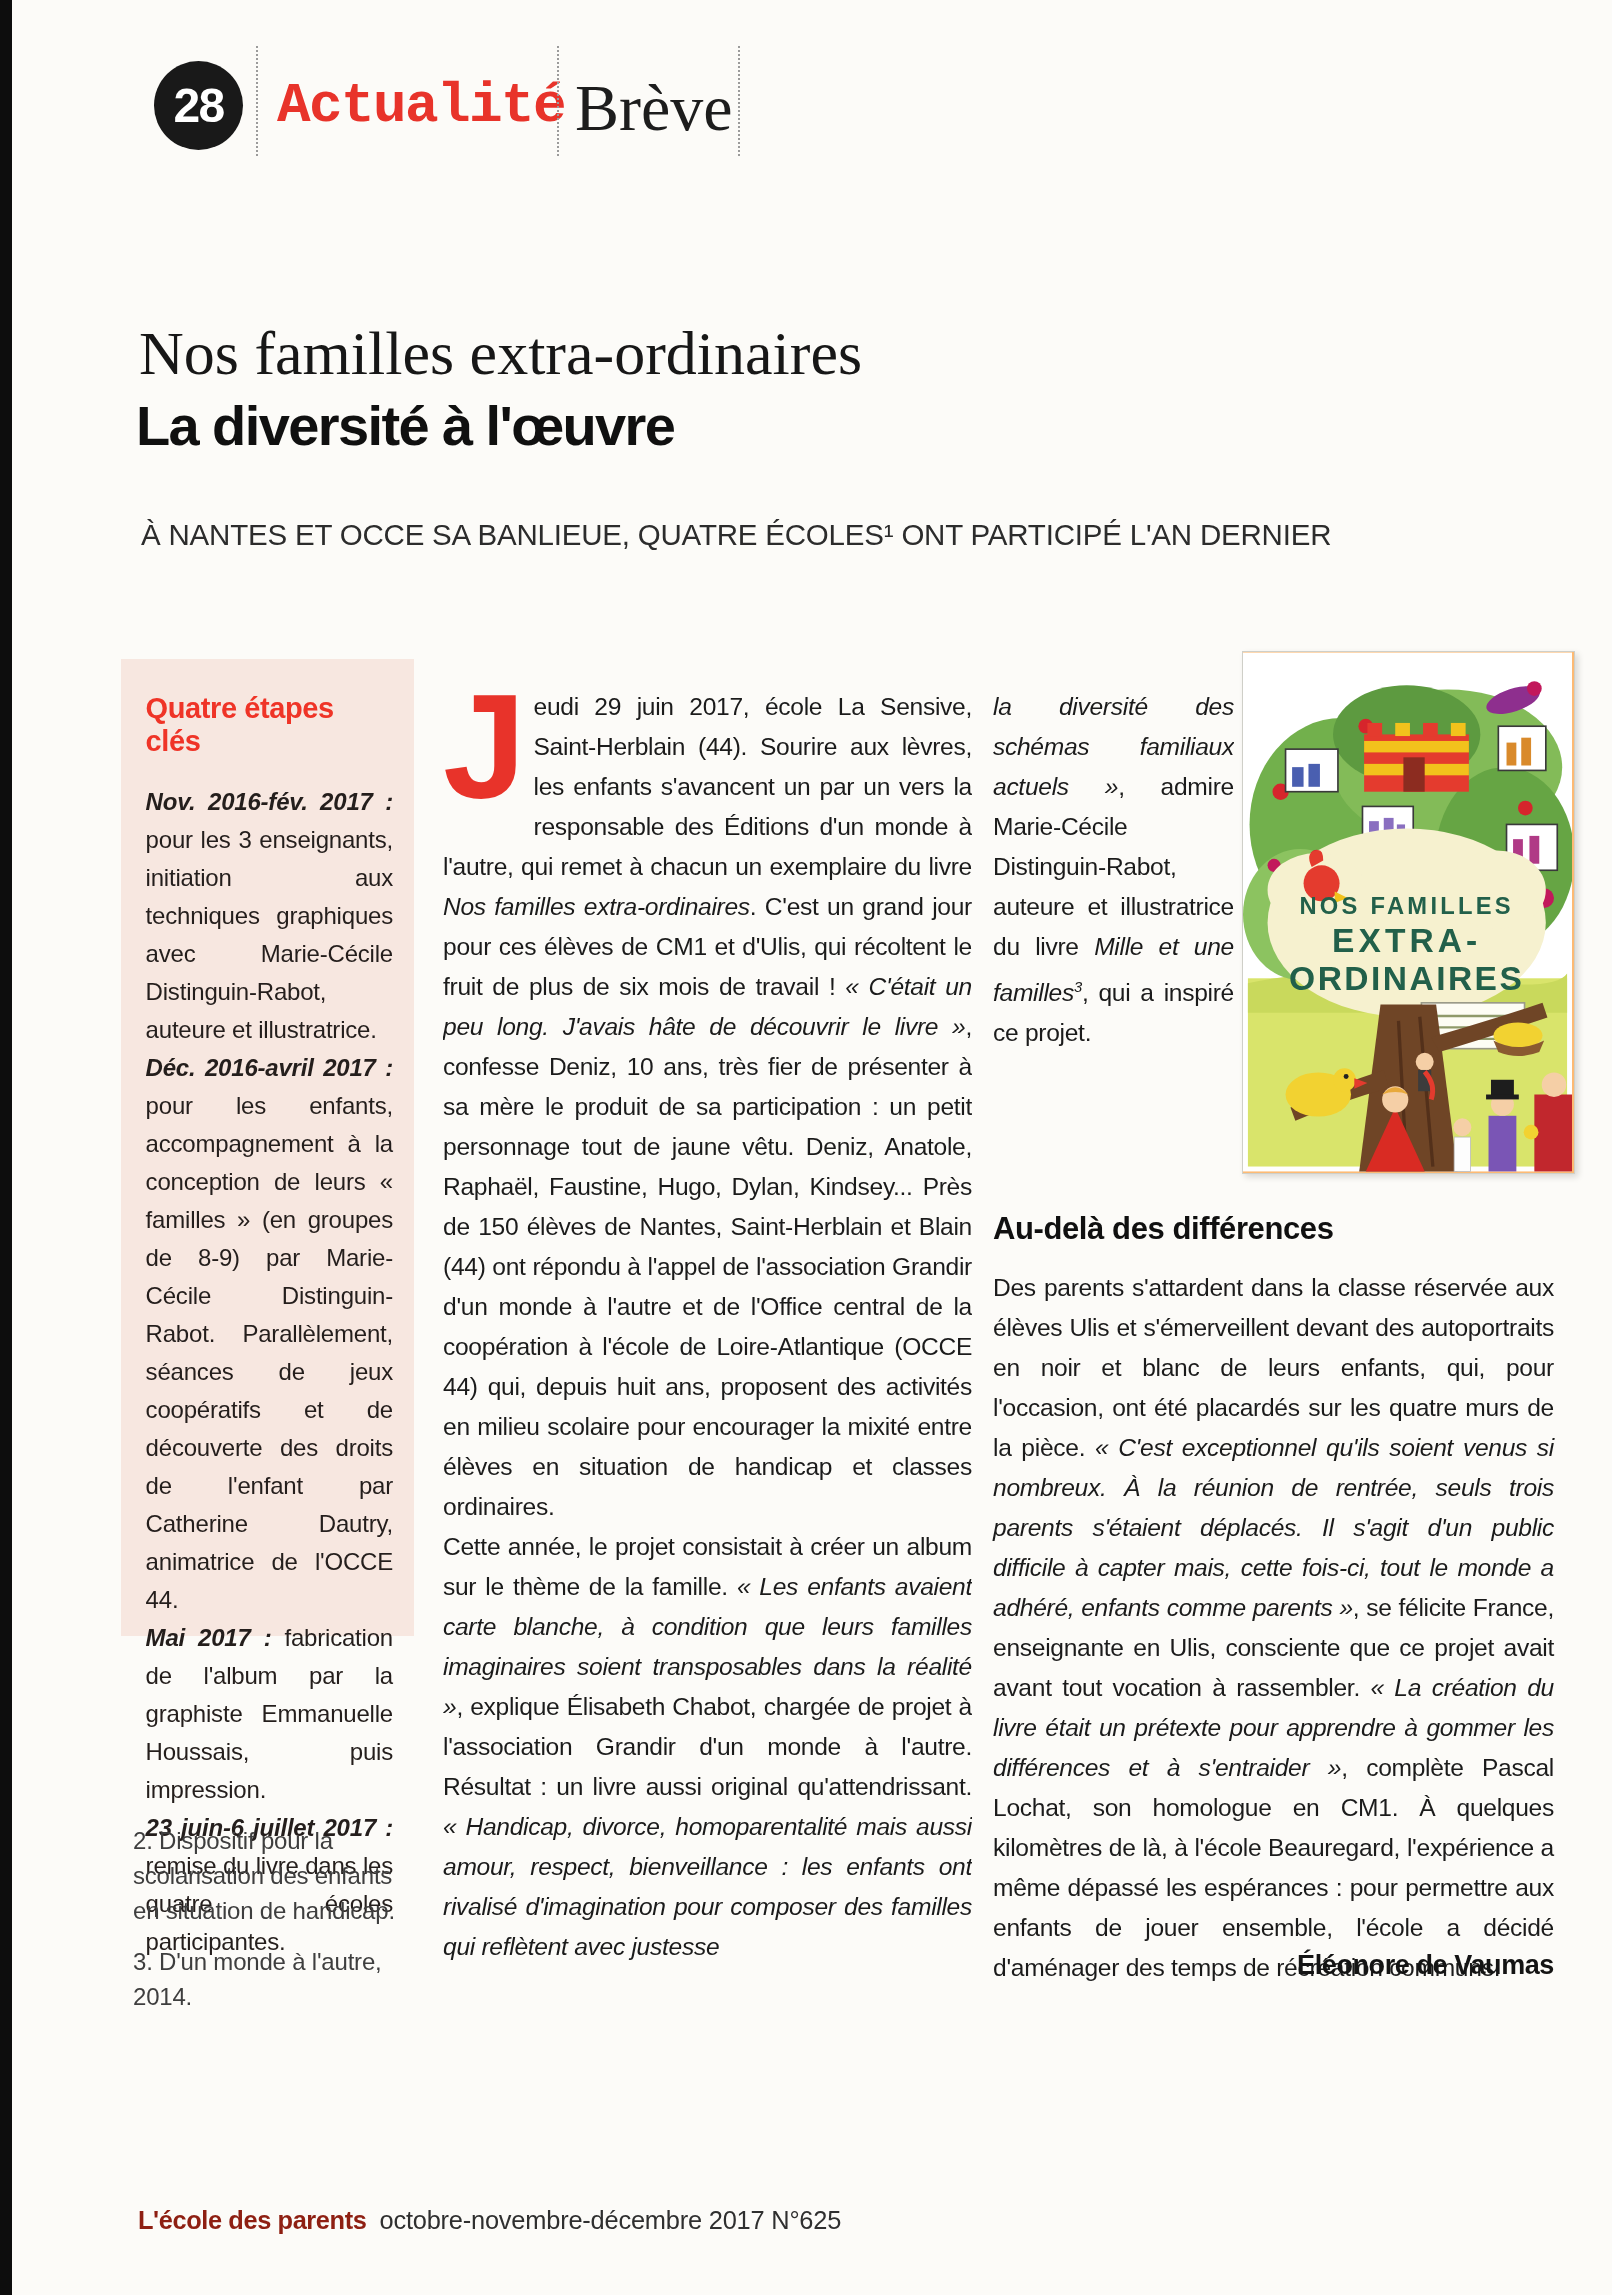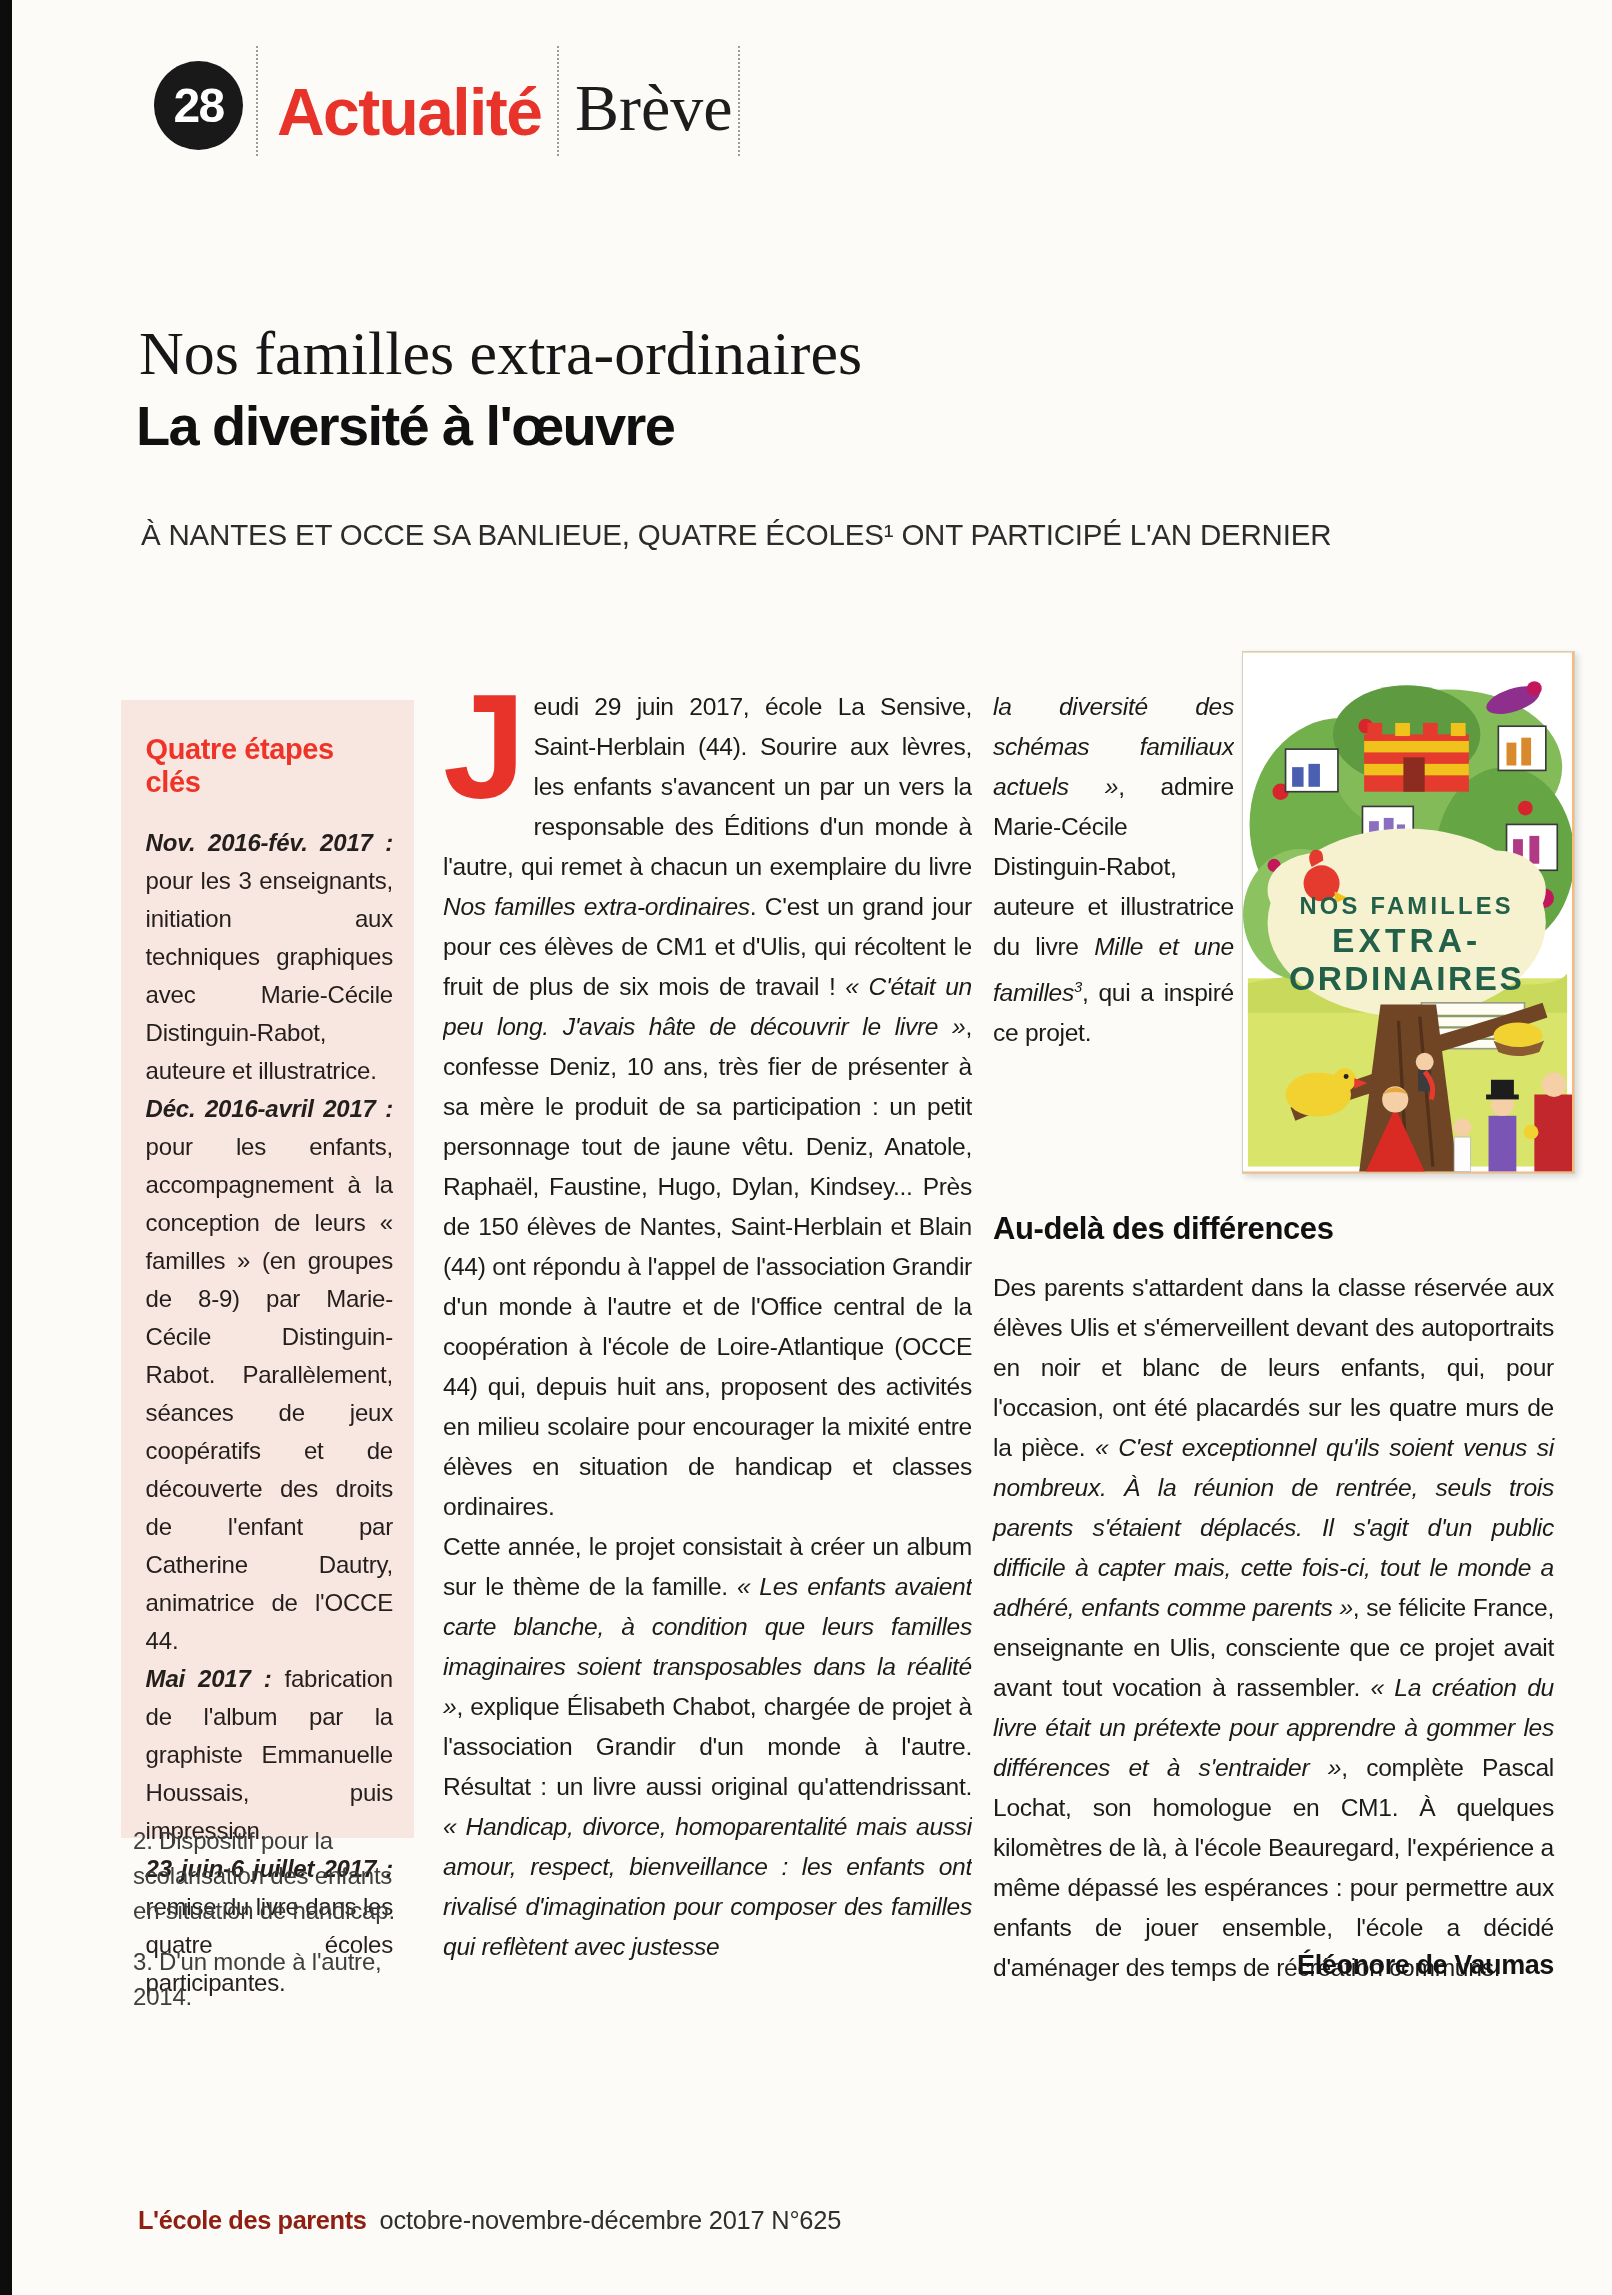--- a/index.html
+++ b/index.html
@@ -6,31 +6,31 @@
   .page{position:relative;width:1613px;height:2295px;background:#fcfbf8;overflow:hidden;
         font-family:"Liberation Sans","DejaVu Sans",sans-serif;padding-left:32px;}
   .abs{position:absolute;}
   
   .scan-edge{left:0;top:0;width:12.3px;height:2295px;background:#0d0d0d;}
   
   .page-circle{left:154px;top:61px;width:89px;height:89px;border-radius:50%;background:#191919;
                display:flex;align-items:center;justify-content:center;}
   .page-circle span{color:#fff;font-weight:bold;font-size:48px;letter-spacing:-1.6px;}
   .vrule{top:46px;height:110px;width:0;border-left:2.5px dotted #9b9b9b;}
-  .section-label{left:277px;top:74px;font-size:66px;font-weight:bold;letter-spacing:-1.6px;color:#e8332a;}
+  .section-label{left:277px;top:74px;font-size:56px;font-weight:bold;letter-spacing:-1.6px;color:#e8332a;font-family:Liberation Mono, monospace;}
   .subsection-label{left:575px;top:70px;font-size:66px;font-family:"Liberation Serif","DejaVu Serif",serif;color:#1d1d1d;}
   
   .kicker{left:139px;top:318px;font-size:62px;font-family:"Liberation Serif","DejaVu Serif",serif;
           color:#171717;letter-spacing:0px;}
   .headline{left:136px;top:393px;font-size:56px;font-weight:bold;color:#101010;letter-spacing:-1.6px;}
   
   .standfirst{left:141px;top:511px;color:#2c2c2c;}
   .standfirst div{font-size:29.5px;line-height:47px;white-space:nowrap;letter-spacing:-0.2px;}
   
-  .sidebar{left:121px;top:700px;width:293px;height:1138px;background:#f7e7e0;box-sizing:border-box;
+  .sidebar{left:121px;top:659px;width:293px;height:977px;background:#f7e7e0;box-sizing:border-box;
            padding:33px 21px 0 24.6px;}
   .sidebar-title{color:#ef3427;font-weight:bold;font-size:29px;margin:0 0 24.6px 0;letter-spacing:-0.4px;}
   .sidebar-entry{font-size:24px;line-height:38px;color:#241e1c;text-align:justify;letter-spacing:-0.2px;}
   .sidebar-entry .lbl{font-weight:bold;font-style:italic;}
   
   .footnotes{left:133px;top:1823px;width:288px;color:#3e3e3e;}
   .footnote{font-size:24px;line-height:35px;margin-bottom:15.6px;letter-spacing:-0.2px;}
   
   .bodytext{font-size:24.6px;line-height:40px;color:#1b1b1b;text-align:justify;letter-spacing:-0.3px;}
   .col1{left:443px;top:687px;width:529px;height:1467px;overflow:hidden;}

